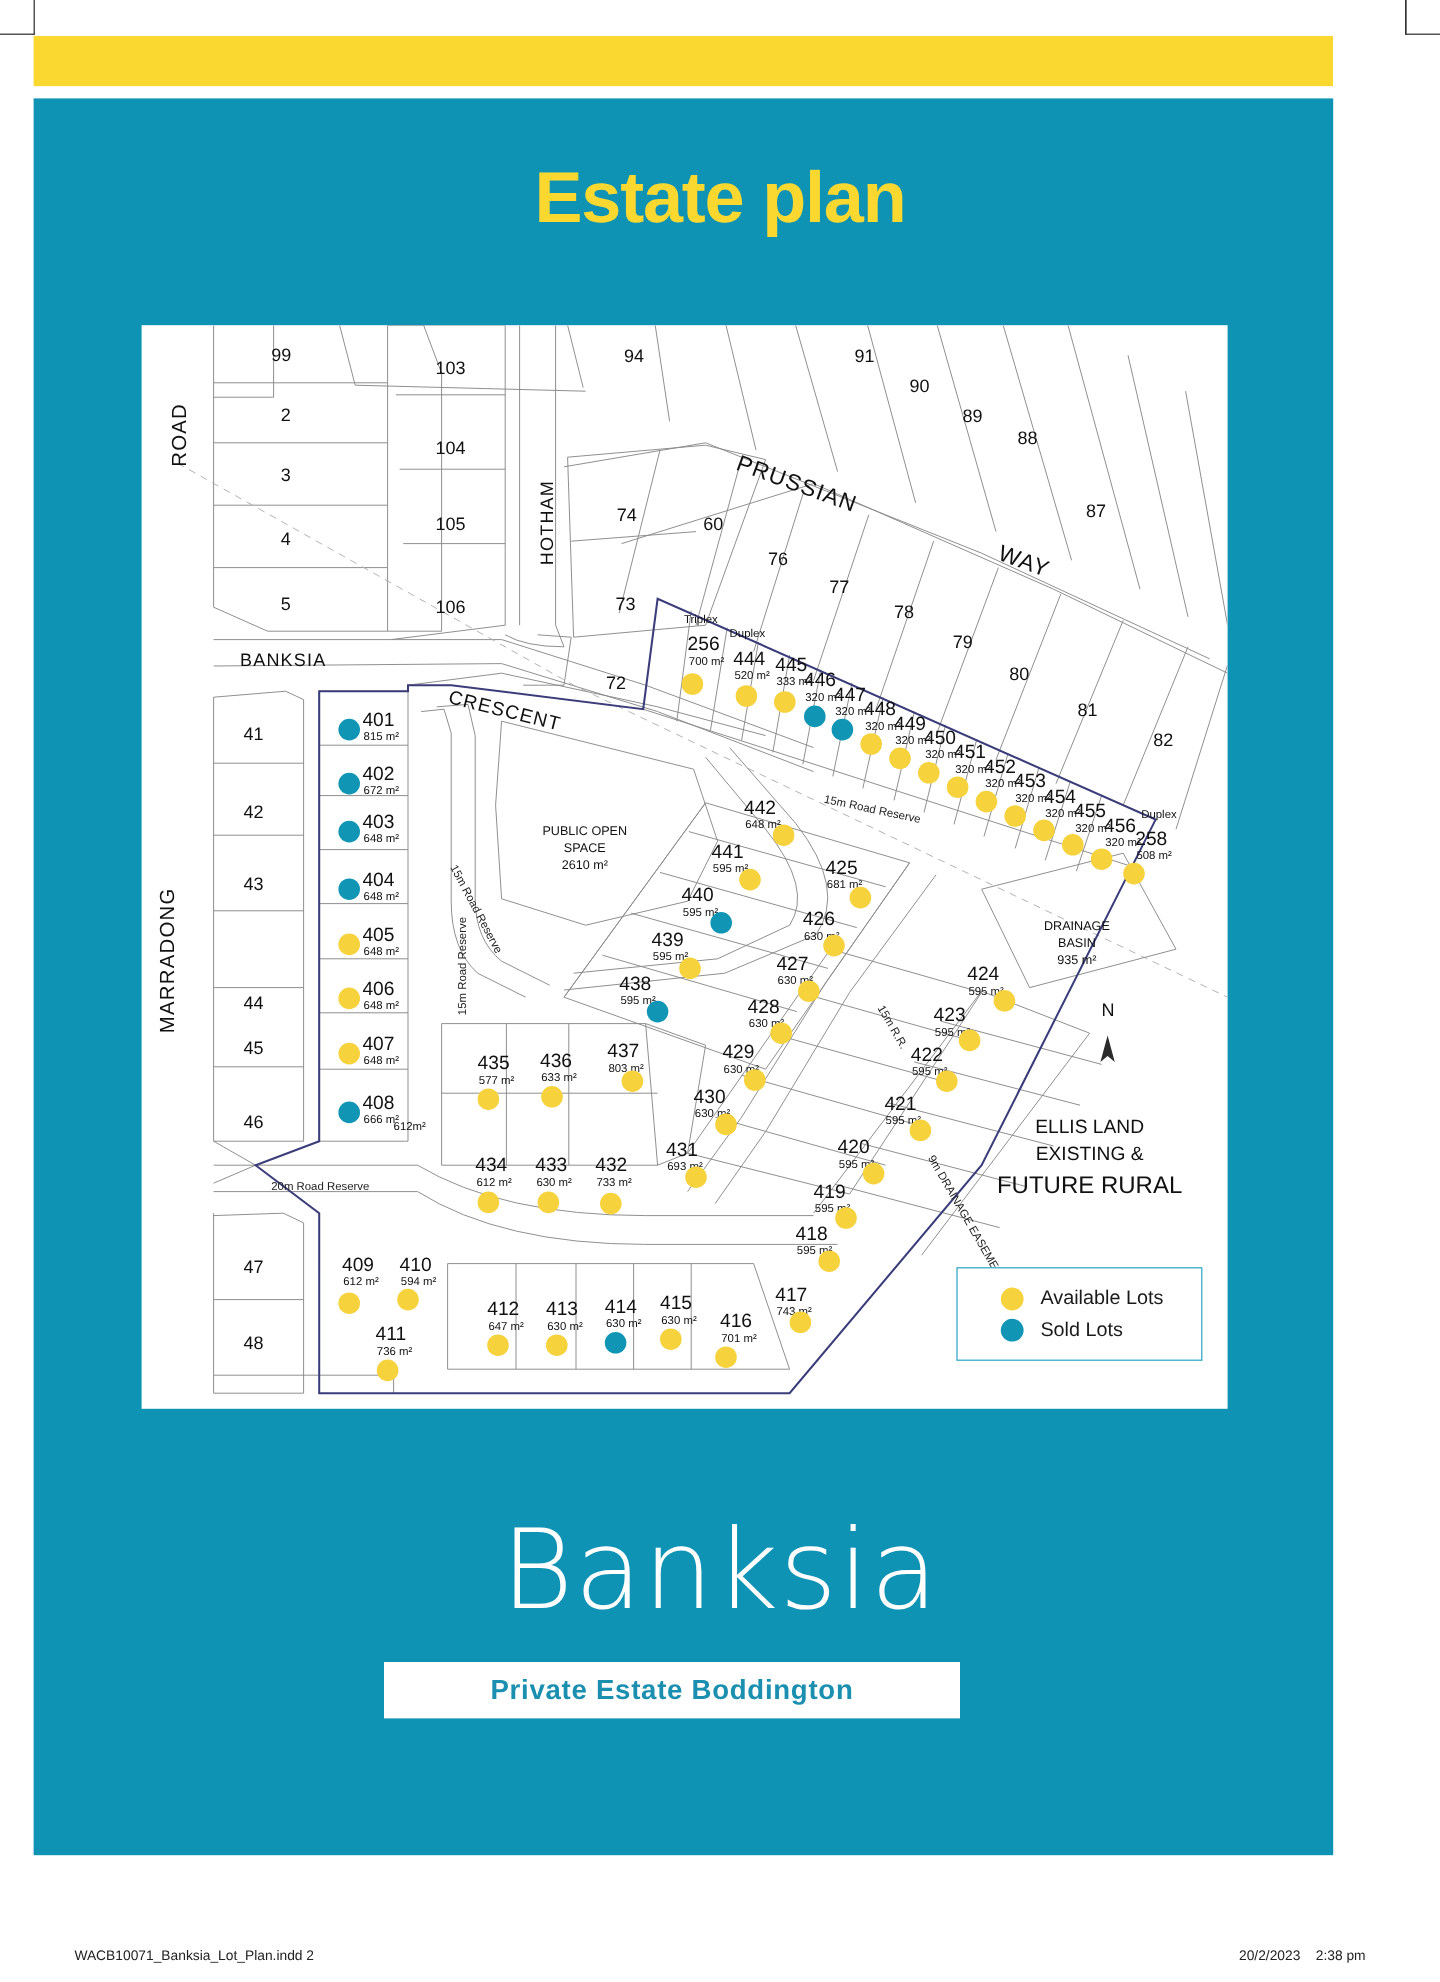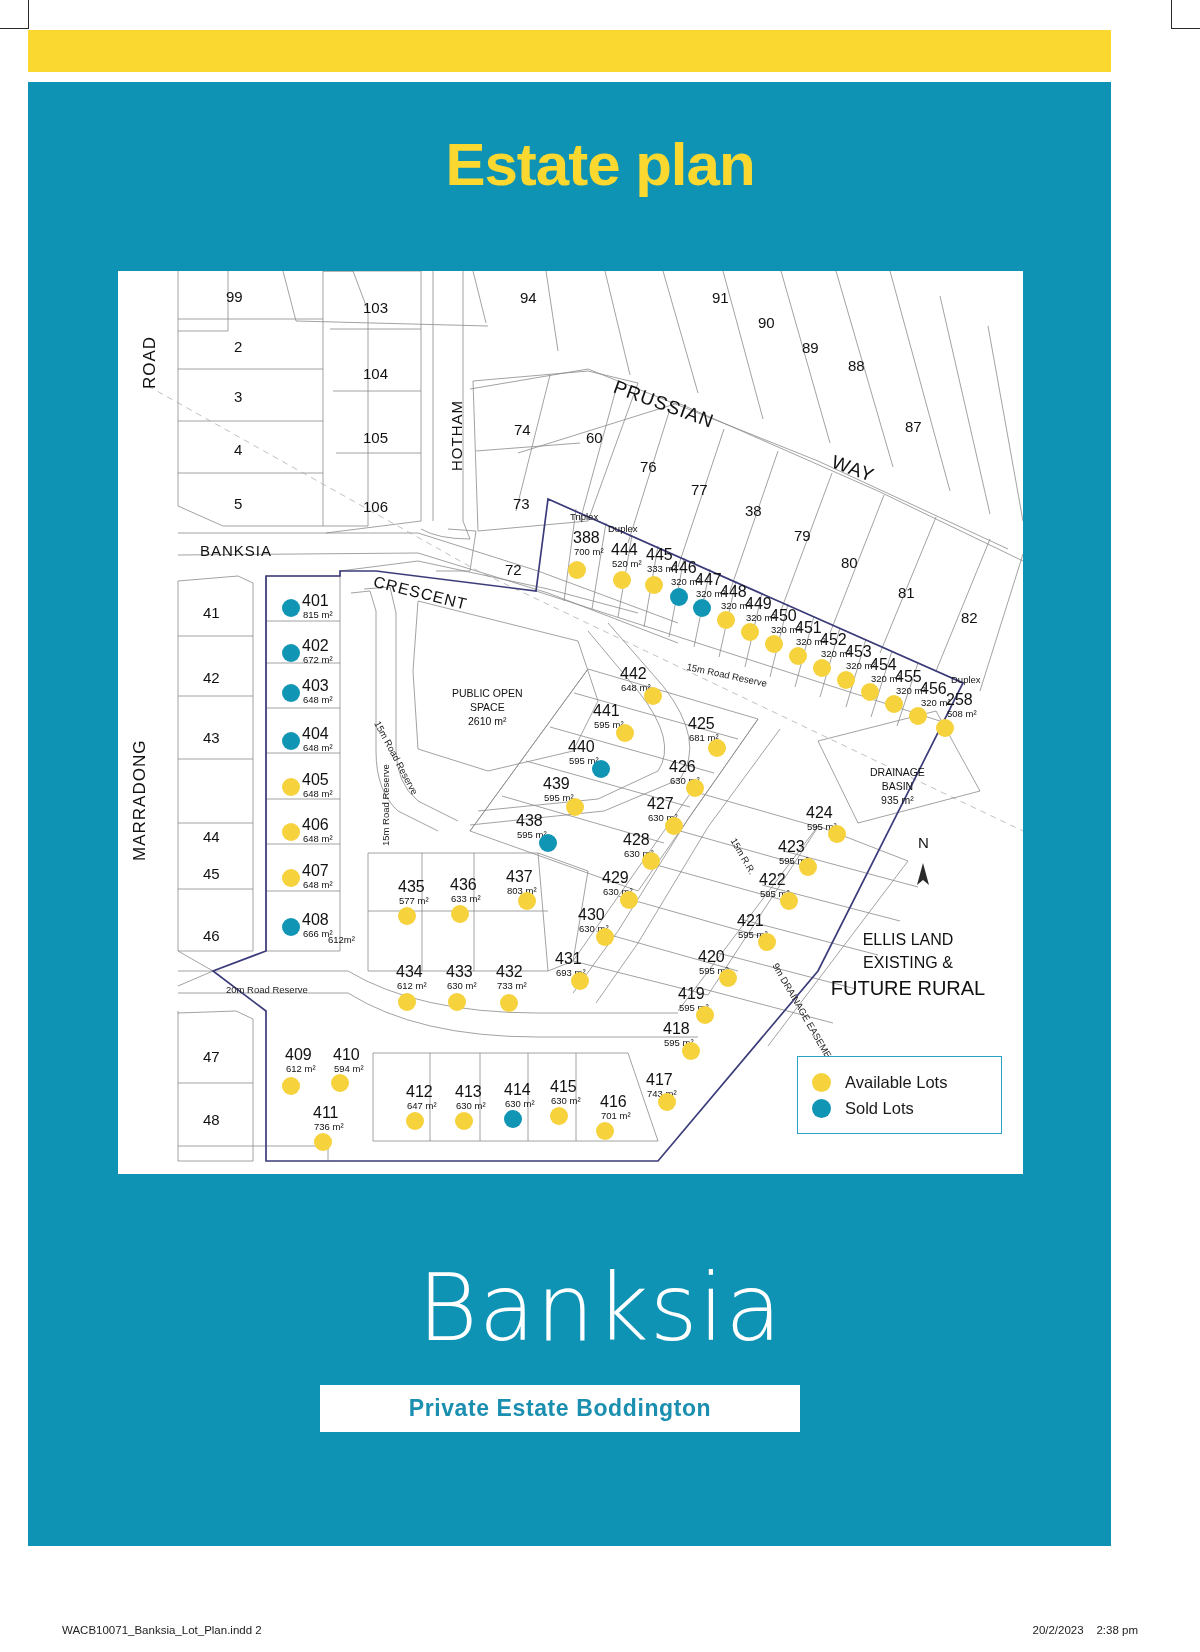--- a/index.html
+++ b/index.html
@@ -59,21 +59,21 @@
 
   
   .footer{position:absolute;left:0;right:0;bottom:6px;height:22px;}
   .footer-left{position:absolute;left:62px;top:0;font-size:11.5px;color:#222;}
   .footer-right{position:absolute;right:62px;top:0;font-size:11.5px;color:#222;}
 
   
   .legend{
     position:absolute;left:679px;top:785px;width:205px;height:78px;
     border:1.6px solid #29A3C4;background:#ffffff;
-    display:flex;flex-direction:column;justify-content:center;gap:7px;padding-left:14px;
+    display:flex;flex-direction:column;justify-content:center;gap:7px;padding-left:36px;
     box-sizing:border-box;
   }
   .legend-row{display:flex;align-items:center;gap:14px;}
   .dot{width:19px;height:19px;border-radius:50%;flex:none;}
   .dot.y{background:#F6D23C;}
   .dot.b{background:#1095B5;}
   .legend-row span{font-size:16.5px;color:#1a1a1a;}
 
   
   .lbl{position:absolute;white-space:nowrap;color:#111;font-family:"Liberation Sans", sans-serif;}
@@ -285,21 +285,21 @@
         <div class="lbl neigh" style="left: 402px; top: 18px;">94</div>
         <div class="lbl neigh" style="left: 594px; top: 18px;">91</div>
         <div class="lbl neigh" style="left: 640px; top: 43px;">90</div>
         <div class="lbl neigh" style="left: 684px; top: 68px;">89</div>
         <div class="lbl neigh" style="left: 730px; top: 86px;">88</div>
         <div class="lbl neigh" style="left: 787px; top: 147px;">87</div>
         <div class="lbl neigh" style="left: 396px; top: 150px;">74</div>
         <div class="lbl neigh" style="left: 468px; top: 158px;">60</div>
         <div class="lbl neigh" style="left: 522px; top: 187px;">76</div>
         <div class="lbl neigh" style="left: 573px; top: 210px;">77</div>
-        <div class="lbl neigh" style="left: 627px; top: 231px;">38</div>
+        <div class="lbl neigh" style="left: 627px; top: 231px;">78</div>
         <div class="lbl neigh" style="left: 676px; top: 256px;">79</div>
         <div class="lbl neigh" style="left: 395px; top: 224px;">73</div>
         <div class="lbl neigh" style="left: 387px; top: 290px;">72</div>
         <div class="lbl neigh" style="left: 723px; top: 283px;">80</div>
         <div class="lbl neigh" style="left: 780px; top: 313px;">81</div>
         <div class="lbl neigh" style="left: 843px; top: 338px;">82</div>
         <div class="lbl neigh" style="left: 85px; top: 333px;">41</div>
         <div class="lbl neigh" style="left: 85px; top: 398px;">42</div>
         <div class="lbl neigh" style="left: 85px; top: 458px;">43</div>
         <div class="lbl neigh" style="left: 85px; top: 557px;">44</div>
@@ -513,21 +513,21 @@
           <div class="lbl lot-area" style="left: 476px; top: 448px;">595 m²</div>
           <div style="position: absolute; left: 498px; top: 453px; width: 18px; height: 18px; border-radius: 50%; background: rgb(246, 210, 60);"></div>
         </div>
         <div style="position: absolute; left: 0px; top: 0px;">
           <div class="lbl lot-big" style="left: 502px; top: 394px;">442</div>
           <div class="lbl lot-area" style="left: 503px; top: 411px;">648 m²</div>
           <div style="position: absolute; left: 526px; top: 416px; width: 18px; height: 18px; border-radius: 50%; background: rgb(246, 210, 60);"></div>
         </div>
         <div style="position: absolute; left: 0px; top: 0px;">
           <div class="lbl" style="left: 452px; top: 240px; font-size: 9.5px;">Triplex</div>
-          <div class="lbl lot-big" style="left: 455px; top: 258px;">388</div>
+          <div class="lbl lot-big" style="left: 455px; top: 258px;">256</div>
           <div class="lbl lot-area" style="left: 456px; top: 275px;">700 m²</div>
           <div style="position: absolute; left: 450px; top: 290px; width: 18px; height: 18px; border-radius: 50%; background: rgb(246, 210, 60);"></div>
         </div>
         <div style="position: absolute; left: 0px; top: 0px;">
           <div class="lbl" style="left: 490px; top: 252px; font-size: 9.5px;">Duplex</div>
           <div class="lbl lot-big" style="left: 493px; top: 270px;">444</div>
           <div class="lbl lot-area" style="left: 494px; top: 287px;">520 m²</div>
           <div style="position: absolute; left: 495px; top: 300px; width: 18px; height: 18px; border-radius: 50%; background: rgb(246, 210, 60);"></div>
         </div>
         <div style="position: absolute; left: 0px; top: 0px;">

